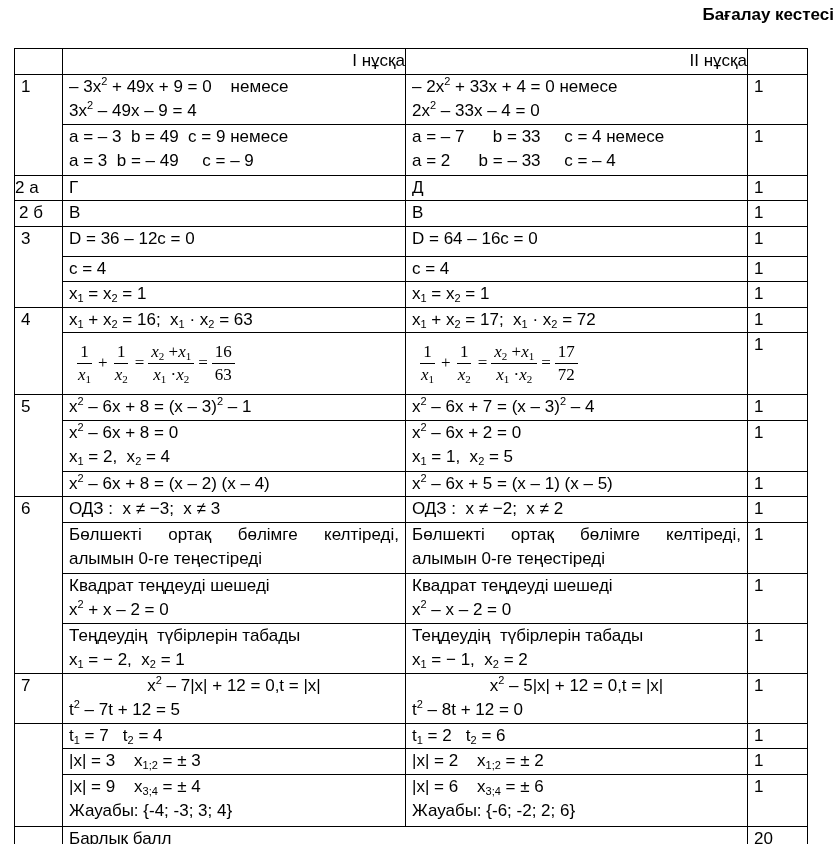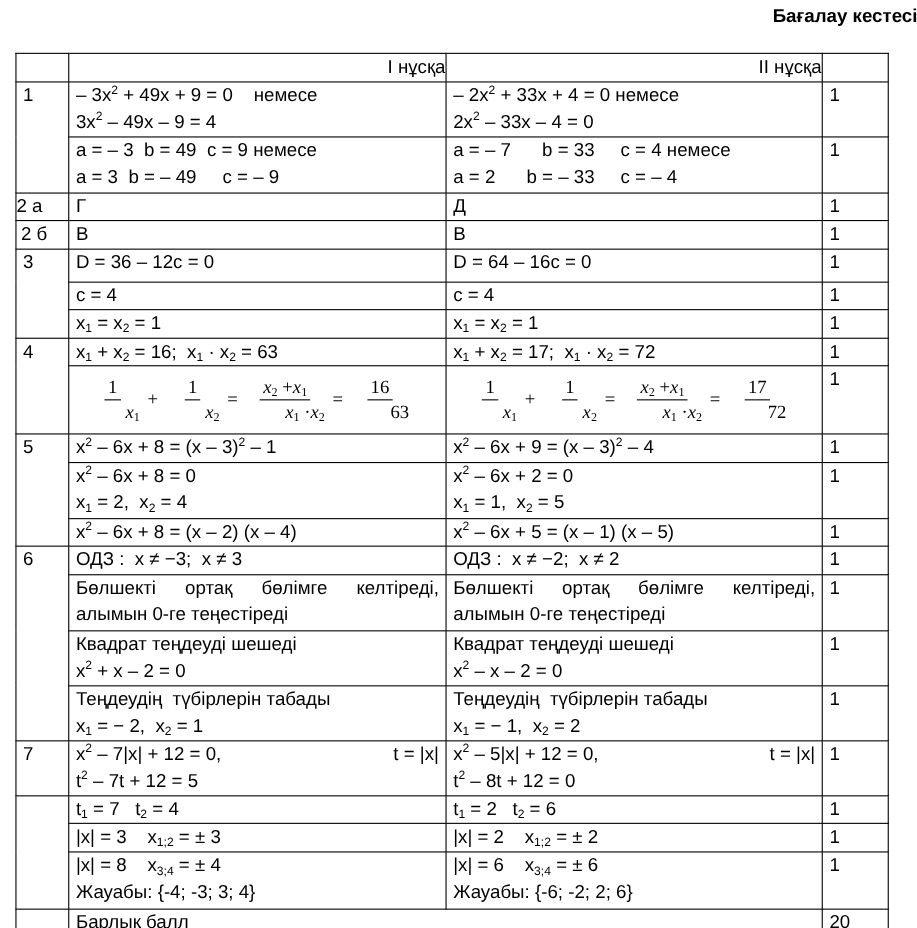--- a/index.html
+++ b/index.html
@@ -11,28 +11,28 @@
                table-layout: fixed; width: 793px; }
   table.grid td { border: 1.5px solid #000; vertical-align: top; padding: 0 0 0 6px;
                   font-size: 17px; line-height: 24.5px; white-space: nowrap; overflow: hidden; }
   col.c0 { width: 48px; } col.c1 { width: 343px; } col.c2 { width: 342px; } col.c3 { width: 60px; }
   td.head { text-align: right; padding-left: 0; }
   td.num { padding-left: 7px; }
   td.pts { padding-left: 9px; }
   sup { font-size: 11px; vertical-align: 7px; line-height: 0; }
   sub { font-size: 11px; vertical-align: -3px; line-height: 0; }
   .line { display: block; height: 24.5px; }
-  .split { display: flex; justify-content: space-between; padding-right: 36px; }
+  .split { display: flex; justify-content: center; padding-right: 36px; }
   .justify { text-align: justify; text-align-last: justify; padding-right: 6px; }
   
   .frac-row { display: flex; align-items: center; height: 60px;
               font-family: "Liberation Serif", "DejaVu Serif", serif; font-size: 17px; padding-left: 4px; }
   .frac { display: inline-flex; flex-direction: column; align-items: center; margin: 0 2px; }
   .frac .n { border-bottom: 1px solid #000; padding: 0 3px; line-height: 22px; }
-  .frac .d { line-height: 22px; padding: 0 3px; margin-left: 36px; }
+  .frac .d { line-height: 22px; padding: 0 3px; }
   .frac i { font-style: italic; }
   .frac sub { font-size: 11px; vertical-align: -3px; font-style: normal; }
   .op { margin: 0 2px; }
 </style>
 </head>
 <body>
 
 <div class="title">Бағалау кестесі</div>
 
 <table class="grid">
@@ -157,21 +157,21 @@
               <span class="d">72</span>
             </span>
       </div>
     </td>
     <td class="pts">1</td>
   </tr>
 
   <tr style="height:25px">
     <td class="num" rowspan="3">5</td>
     <td><span>x</span><sup>2</sup><span> – 6x + 8 = (x – 3)</span><sup>2</sup><span> – 1</span></td>
-    <td><span>x</span><sup>2</sup><span> – 6x + 9 = (x – 3)</span><sup>2</sup><span> – 4</span></td>
+    <td><span>x</span><sup>2</sup><span> – 6x + 7 = (x – 3)</span><sup>2</sup><span> – 4</span></td>
     <td class="pts">1</td>
   </tr>
   <tr style="height:51px">
     <td>
       <span class="line"><span>x</span><sup>2</sup><span> – 6x + 8 = 0</span></span>
       <span class="line" style="white-space:pre"><span>x</span><sub>1</sub><span> = 2,  x</span><sub>2</sub><span> = 4</span></span>
     </td>
     <td>
       <span class="line"><span>x</span><sup>2</sup><span> – 6x + 2 = 0</span></span>
       <span class="line" style="white-space:pre"><span>x</span><sub>1</sub><span> = 1,  x</span><sub>2</sub><span> = 5</span></span>
@@ -248,21 +248,21 @@
     <td style="white-space:pre"><span>t</span><sub>1</sub><span> = 2   t</span><sub>2</sub><span> = 6</span></td>
     <td class="pts">1</td>
   </tr>
   <tr style="height:25px">
     <td style="white-space:pre"><span>|x| = 3    x</span><sub>1;2</sub><span> = ± 3</span></td>
     <td style="white-space:pre"><span>|x| = 2    x</span><sub>1;2</sub><span> = ± 2</span></td>
     <td class="pts">1</td>
   </tr>
   <tr style="height:52px">
     <td>
-      <span class="line" style="white-space:pre"><span>|x| = 8    x</span><sub>3;4</sub><span> = ± 4</span></span>
+      <span class="line" style="white-space:pre"><span>|x| = 9    x</span><sub>3;4</sub><span> = ± 4</span></span>
       <span class="line">Жауабы: {-4; -3; 3; 4}</span>
     </td>
     <td>
       <span class="line" style="white-space:pre"><span>|x| = 6    x</span><sub>3;4</sub><span> = ± 6</span></span>
       <span class="line">Жауабы: {-6; -2; 2; 6}</span>
     </td>
     <td class="pts">1</td>
   </tr>
 
   <tr style="height:25px">

